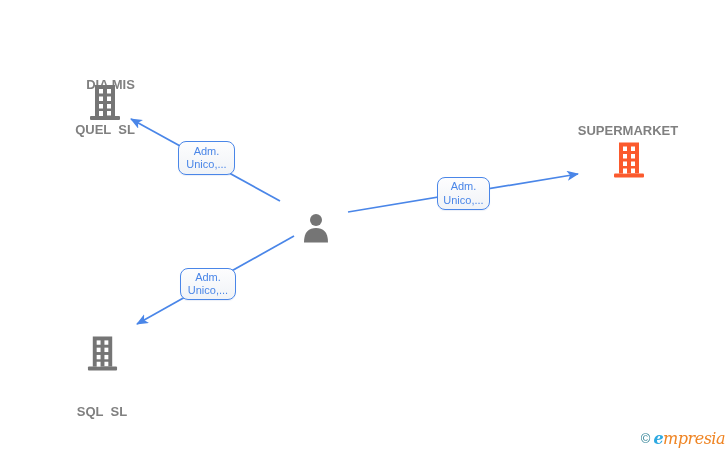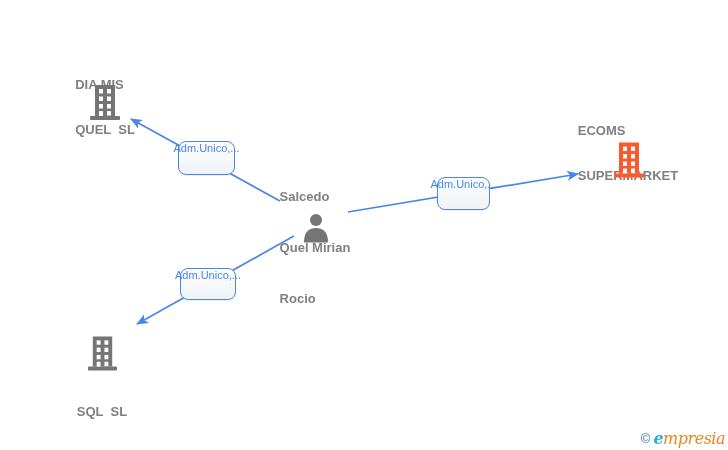--- a/index.html
+++ b/index.html
@@ -5,36 +5,36 @@
   html,body{margin:0;padding:0;background:#fff;}
   .canvas{
     position:relative;width:728px;height:450px;background:#ffffff;overflow:hidden;
     font-family:"Liberation Sans", sans-serif;
   }
   .edges{position:absolute;left:0;top:0;width:728px;height:450px;color:var(--edge-blue,#4a86e8);}
   .edges line{stroke:currentColor;stroke-width:1.7px;}
   .edges marker path{fill:var(--edge-blue,#4a86e8);}
 
   .node-label{
-    position:absolute;transform:translateX(-50%);text-align:left;
+    position:absolute;transform:translateX(-50%);text-align:right;
     color:var(--label-gray,#808080);font-size:13px;font-weight:bold;line-height:15px;
     white-space:pre-wrap;
   }
   .person-label{font-weight:bold;line-height:17px;}
   .node-icon{position:absolute;}
   .node-icon svg{display:block;}
   .icon-gray{color:var(--icon-gray,#757575);}
   .icon-orange{color:var(--highlight-orange,#fb5a2d);}
 
   .edge-label{
     position:absolute;box-sizing:border-box;
     border:1.6px solid var(--edge-blue,#4a86e8);border-radius:8px;
     background:linear-gradient(180deg,#fdfdfe 0%,#f0f3f7 100%);
     color:var(--edge-blue,#4a86e8);font-size:11px;line-height:13.5px;
-    text-align:center;display:flex;flex-direction:row;justify-content:center;
+    text-align:center;display:flex;flex-direction:column;justify-content:center;
     box-shadow:0 1px 1px rgba(120,150,200,0.15);
   }
 
   .logo{
     position:absolute;right:3px;bottom:2px;display:flex;align-items:center;gap:3px;
     cursor:pointer;
   }
   .logo .copy{color:var(--logo-teal,#2b7f93);font-size:13px;}
   .logo .brand{font-family:"DejaVu Serif", serif;font-style:italic;font-size:16px;letter-spacing:-0.5px;text-align:center;}
   .logo .brand .e{color:var(--logo-blue,#2da9e1);font-weight:bold;}
@@ -71,45 +71,39 @@
           <rect x="19" y="12.5" width="4" height="4.5"></rect>
         <rect x="11" y="20" width="4" height="4.5"></rect>
           <rect x="19" y="20" width="4" height="4.5"></rect>
         <rect x="11" y="27" width="4" height="5"></rect>
           <rect x="19" y="27" width="4" height="4.5"></rect>
       </g>
     </svg>
   </div>
 
   <div class="node-label" style="left:628px;top:93px;">
-    <div>ECOMS</div>
     <div>SUPERMARKET</div>
   </div>
   <div class="node-icon icon-orange" style="left:612px;top:141px;">
     <svg width="34" height="37" viewBox="0 0 34 36">
       <rect x="7" y="1" width="20" height="31" fill="currentColor"></rect>
       <rect x="2" y="32" width="30" height="4" rx="1" fill="currentColor"></rect>
       <g fill="#ffffff">
         <rect x="11" y="5" width="4" height="4.5"></rect>
           <rect x="19" y="5" width="4" height="4.5"></rect>
         <rect x="11" y="12.5" width="4" height="4.5"></rect>
           <rect x="19" y="12.5" width="4" height="4.5"></rect>
         <rect x="11" y="20" width="4" height="4.5"></rect>
           <rect x="19" y="20" width="4" height="4.5"></rect>
         <rect x="11" y="27" width="4" height="5"></rect>
           <rect x="19" y="27" width="4" height="4.5"></rect>
       </g>
     </svg>
   </div>
 
-  <div class="node-label person-label" style="left:315px;top:154px;">
-    <div>Salcedo</div>
-    <div>Quel Mirian</div>
-    <div>Rocio</div>
-  </div>
   <div class="node-icon icon-gray" style="left:300px;top:212px;">
     <svg width="32" height="31" viewBox="0 0 32 30">
       <circle cx="16" cy="7.5" r="6" fill="currentColor"></circle>
       <path d="M4,30 C4,19 9,15.5 16,15.5 C23,15.5 28,19 28,30 Z" fill="currentColor"></path>
     </svg>
   </div>
 
   <div class="node-icon icon-gray" style="left:86px;top:334px;">
     <svg width="33" height="38" viewBox="0 0 34 36">
       <rect x="7" y="1" width="20" height="31" fill="currentColor"></rect>

